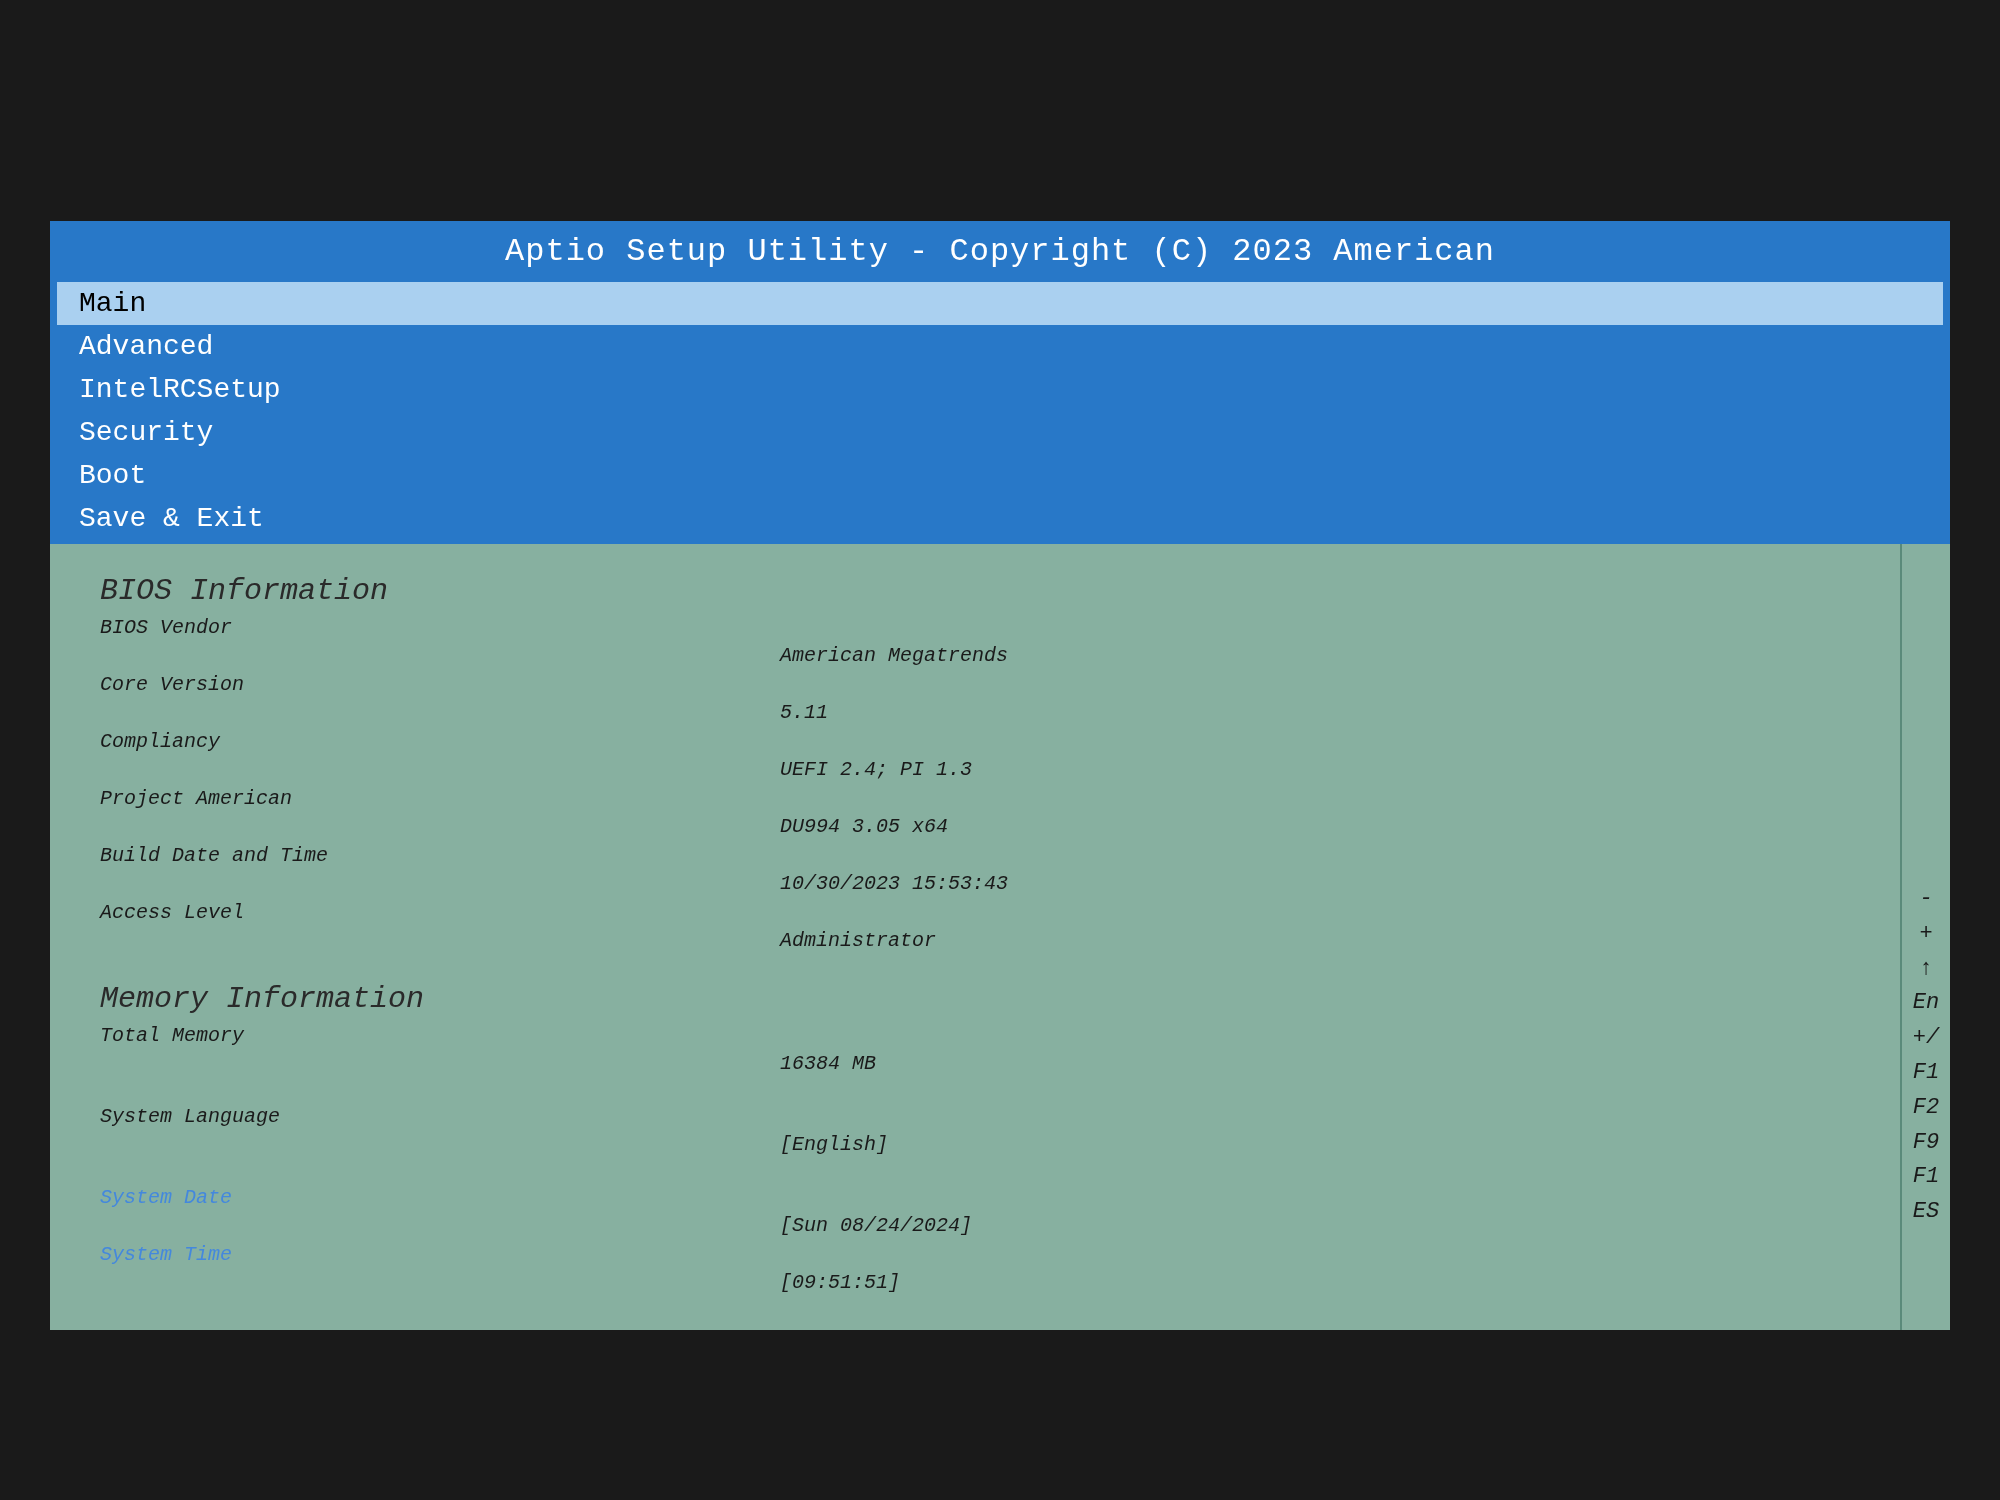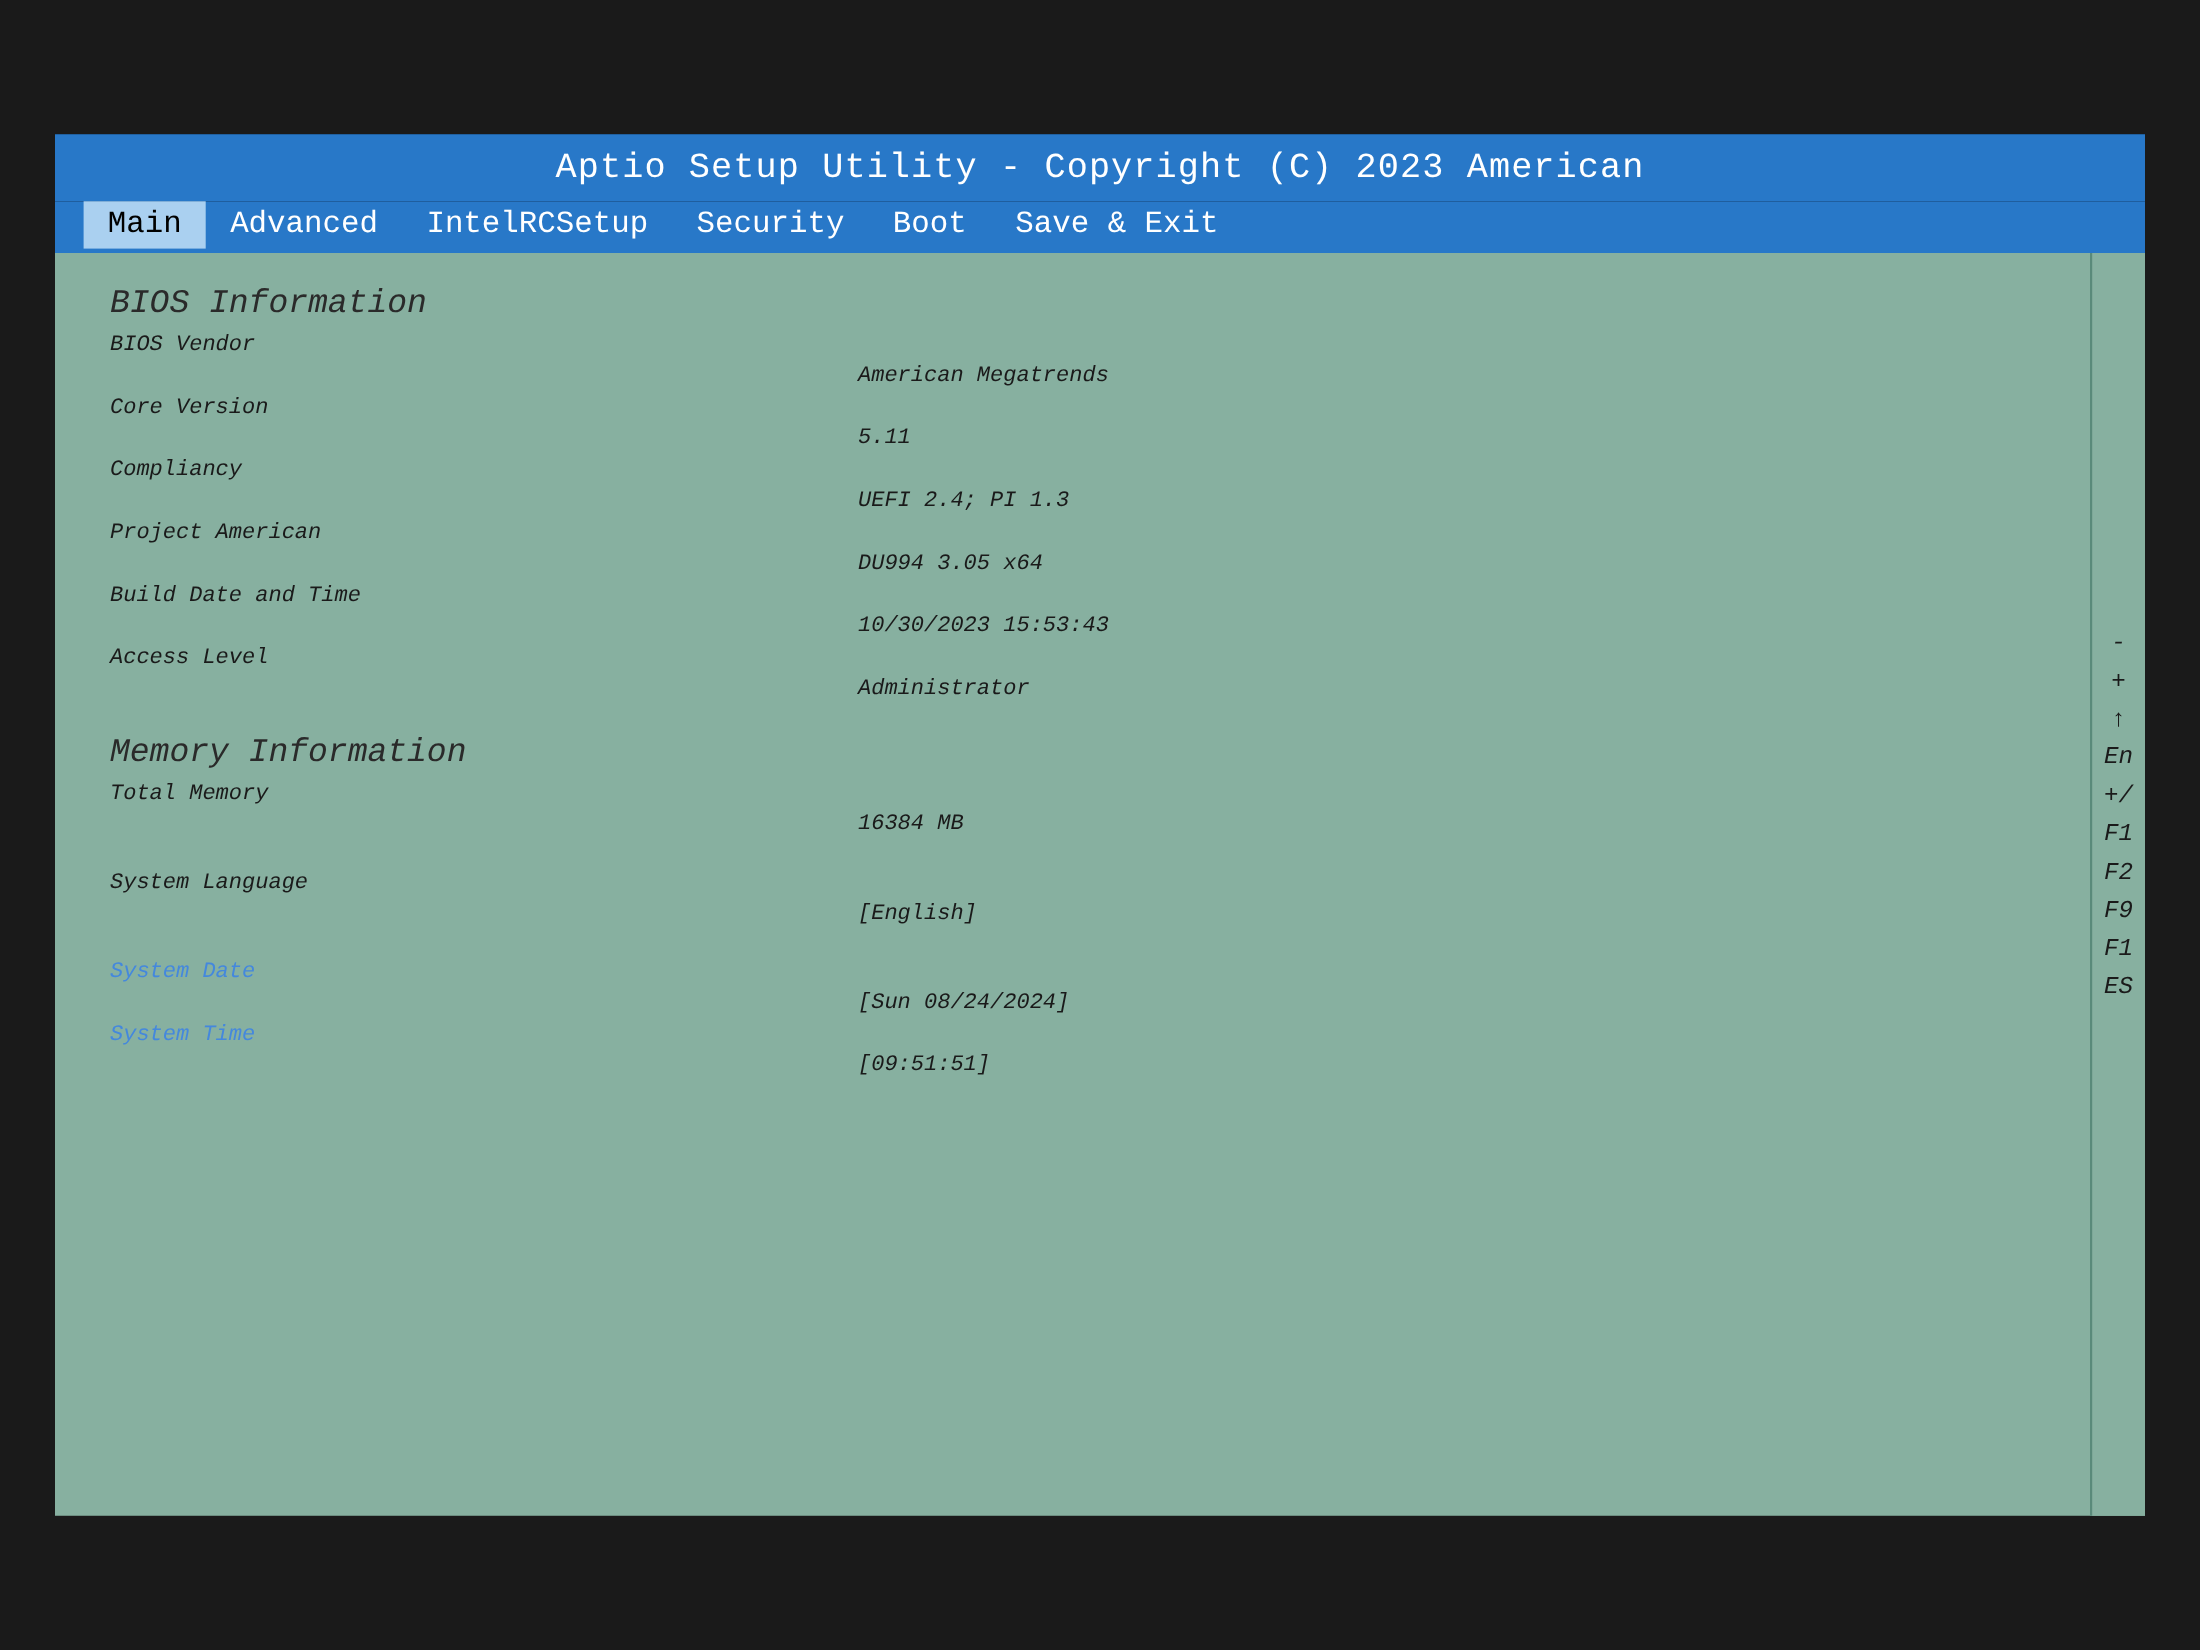--- a/index.html
+++ b/index.html
@@ -15,44 +15,44 @@
       overflow: hidden;
       font-family: 'Courier New', Courier, monospace;
       display: flex;
       flex-direction: column;
       align-items: center;
       justify-content: center;
     }
 
     .bios-container {
       width: 1900px;
-      height: 1256px;
+      height: 1058px;
       background-color: #000;
       position: relative;
       display: flex;
       flex-direction: column;
     }
 
     .title-bar {
       background-color: #2878c8;
       color: #ffffff;
       text-align: center;
       padding: 12px 0;
       font-size: 32px;
       font-family: 'Courier New', Courier, monospace;
       letter-spacing: 1px;
       font-weight: normal;
     }
 
     .nav-bar {
       background-color: #2878c8;
       display: flex;
-      flex-direction: row;
+      flex-direction: column;
       align-items: stretch;
-      padding: 0 26px;
+      padding: 0 7px;
       padding-bottom: 4px;
     }
 
     .nav-tab {
       font-family: 'Courier New', Courier, monospace;
       font-size: 28px;
       padding: 6px 22px;
       color: #ffffff;
       cursor: pointer;
       white-space: nowrap;

